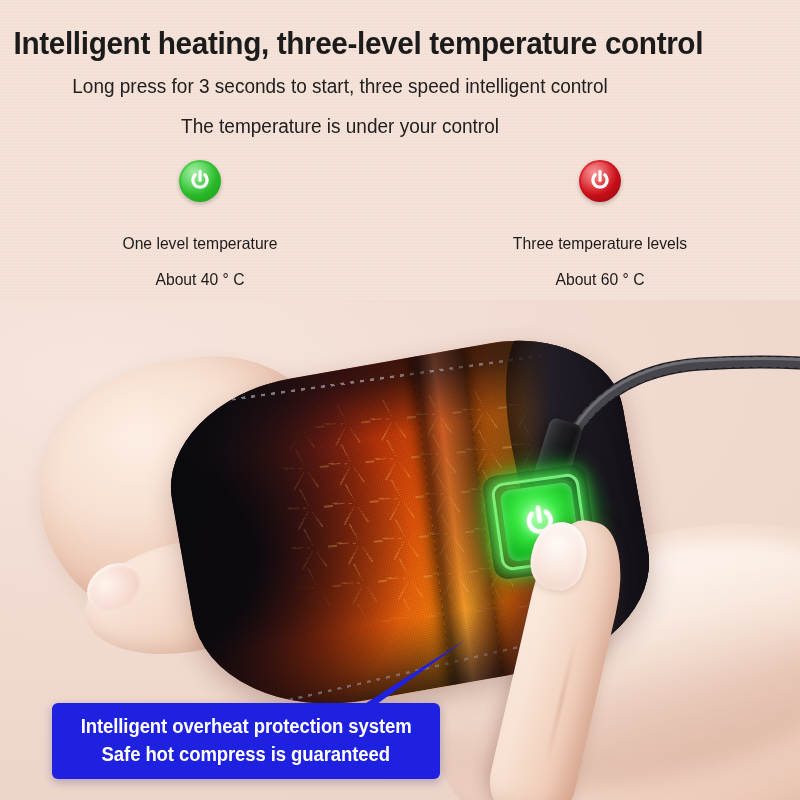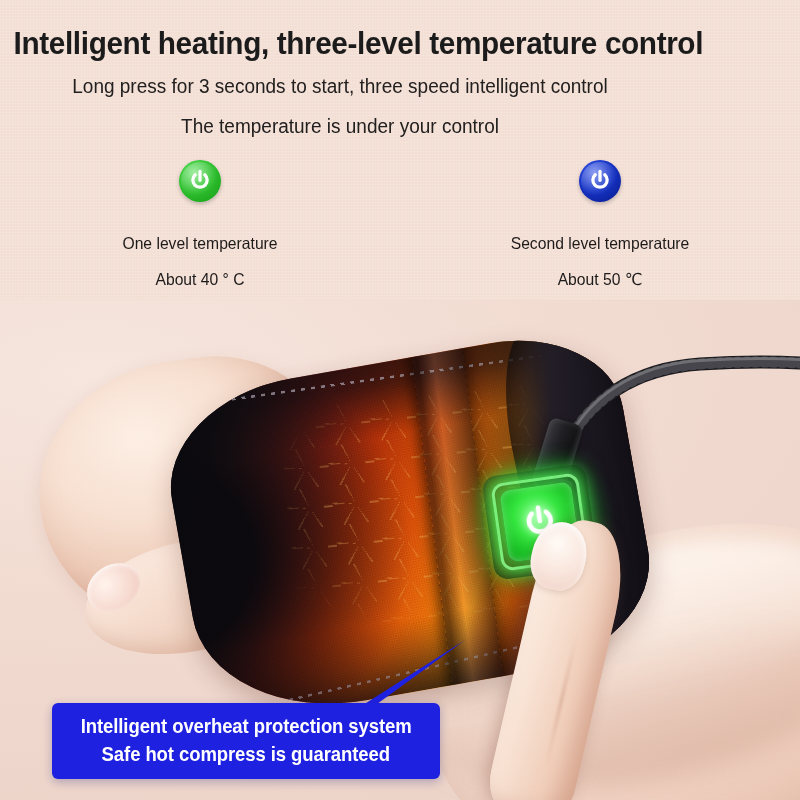--- a/index.html
+++ b/index.html
@@ -318,31 +318,31 @@
       <div class="pwr" style="background:radial-gradient(circle at 36% 30%, #5fe05f 0%, #2fc12f 46%, #169a16 100%);">
         <svg viewBox="0 0 24 24" aria-hidden="true">
           <path d="M12 3.2v8.2" fill="none" stroke="#ffffff" stroke-width="3" stroke-linecap="round"></path>
           <path d="M7.6 6.2a6.6 6.6 0 1 0 8.8 0" fill="none" stroke="#ffffff" stroke-width="3" stroke-linecap="round"></path>
         </svg>
       </div>
       <div class="lv-name">One level temperature</div>
       <div class="lv-temp">About 40 ° C</div>
     </div>
 
+
     <div class="level">
-      <div class="pwr" style="background:radial-gradient(circle at 36% 30%, #3a58e8 0%, #1431c4 46%, #0a1c88 100%);">
+      <div class="pwr" style="background:radial-gradient(circle at 36% 30%, #ef4a4a 0%, #d4121c 46%, #8e0610 100%);">
         <svg viewBox="0 0 24 24" aria-hidden="true">
           <path d="M12 3.2v8.2" fill="none" stroke="#ffffff" stroke-width="3" stroke-linecap="round"></path>
           <path d="M7.6 6.2a6.6 6.6 0 1 0 8.8 0" fill="none" stroke="#ffffff" stroke-width="3" stroke-linecap="round"></path>
         </svg>
       </div>
-      <div class="lv-name">Second level temperature</div>
-      <div class="lv-temp">About 50 ℃</div>
+      <div class="lv-name">Three temperature levels</div>
+      <div class="lv-temp">About 60 ° C</div>
     </div>
-
 
   </div>
 
   <div id="photo">
 
     <div class="arm" id="arm-main"></div>
     <div class="arm" id="arm-hi"></div>
     <div class="arm" id="arm-shadow"></div>
 
     <div id="hand">

